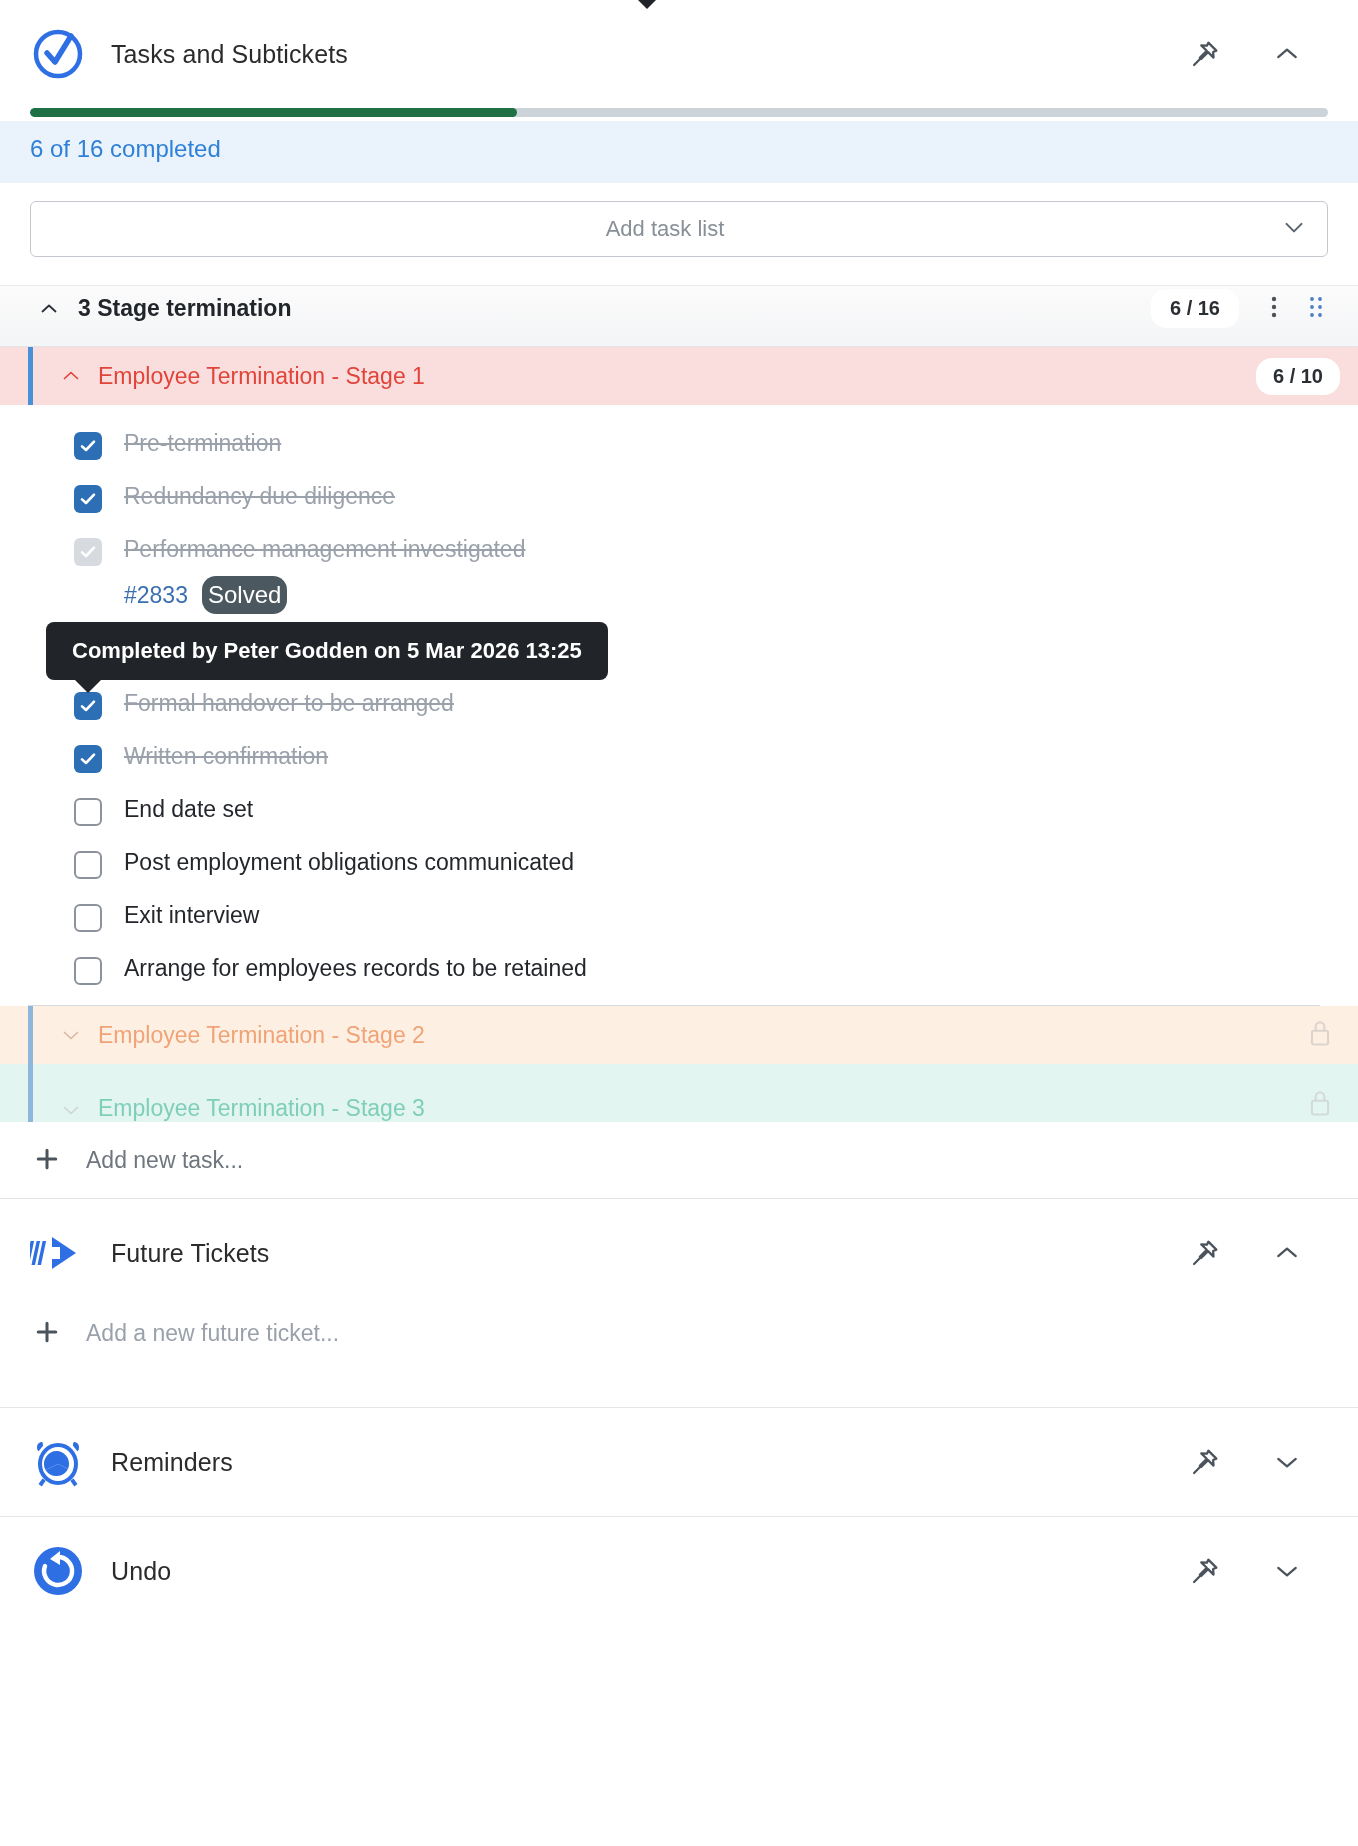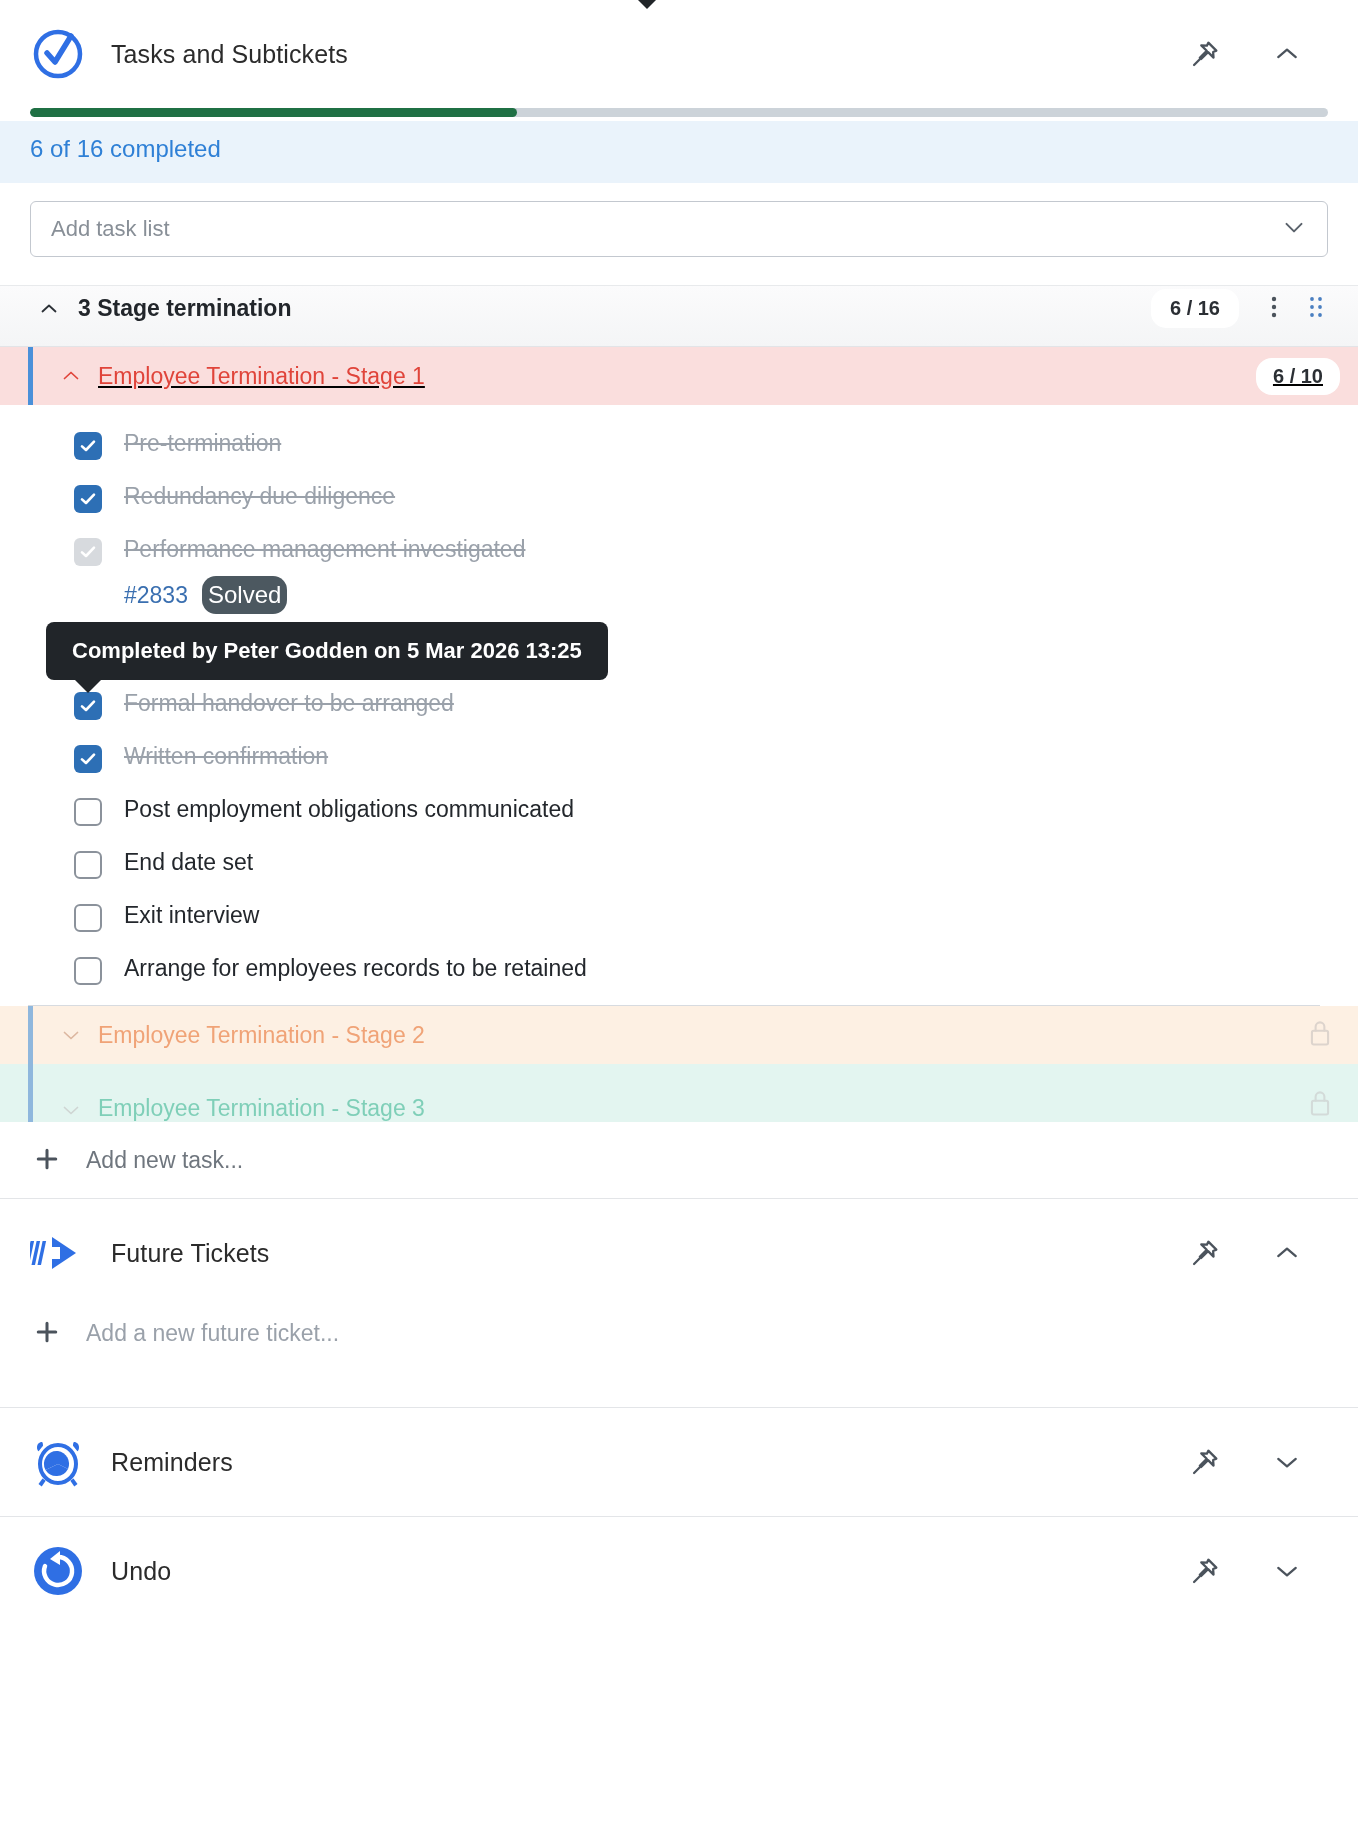--- a/index.html
+++ b/index.html
@@ -53,21 +53,21 @@
     background: #eaf3fb;
     padding: 14px 30px 20px 30px;
     margin-top: 4px;
   }
   .progress-label {
     color: #2f80d6;
     font-size: 24px;
   }
 
   
-  .select-wrap { padding: 18px 30px 8px 30px; }
+  .select-wrap { padding: 18px 30px 8px 30px; text-align: center; }
   .select-box {
     height: 56px;
     border: 1px solid #c3c8cf;
     border-radius: 6px;
     display: flex; align-items: center;
     padding: 0 18px 0 20px;
     background: #fff;
     cursor: pointer;
   }
   .select-text { flex: 1; color: #888f97; font-size: 22px; }
@@ -109,21 +109,21 @@
   .stage .accent {
     position:absolute; left:28px; top:0; bottom:0; width:5px;
   }
   .stage-caret { width: 26px; display:flex; align-items:center; justify-content:center; cursor:pointer; margin-right: 14px;}
   .stage-title { font-size: 23px; flex: 1; }
   .stage-pill {
     background: #fff; border-radius: 16px;
     padding: 7px 17px; font-size: 20px; font-weight: bold;
     color: #2b2f34; margin-right: 18px;
   }
-  .stage-1 { background: #fadedd; text-decoration: underline; }
+  .stage-1 { background: #fadedd; }
   .stage-1 .accent { background: #4a90d9; }
   .stage-1 .stage-title { color: #e0443a; }
   .stage-2 { background: #fdf0e3; }
   .stage-2 .accent { background: #8fb7dd; }
   .stage-2 .stage-title { color: #f0a377; }
   .stage-3 { background: #e3f5f0; align-items: flex-end; }
   .stage-3 .accent { background: #8fb7dd; }
   .stage-3 .stage-title { color: #7fcfb8; }
   .lock { margin-right: 24px; }
 
@@ -358,28 +358,28 @@
             </svg>
         </span>
         <span class="task-body">
           <span class="task-label done">Written confirmation</span>
         </span>
       </div>
 
       <div class="task">
         <span class="cb empty"></span>
         <span class="task-body">
+          <span class="task-label">End date set</span>
+        </span>
+      </div>
+
+      <div class="task">
+        <span class="cb empty"></span>
+        <span class="task-body">
           <span class="task-label">Post employment obligations communicated</span>
-        </span>
-      </div>
-
-      <div class="task">
-        <span class="cb empty"></span>
-        <span class="task-body">
-          <span class="task-label">End date set</span>
         </span>
       </div>
 
       <div class="task">
         <span class="cb empty"></span>
         <span class="task-body">
           <span class="task-label">Exit interview</span>
         </span>
       </div>
 

